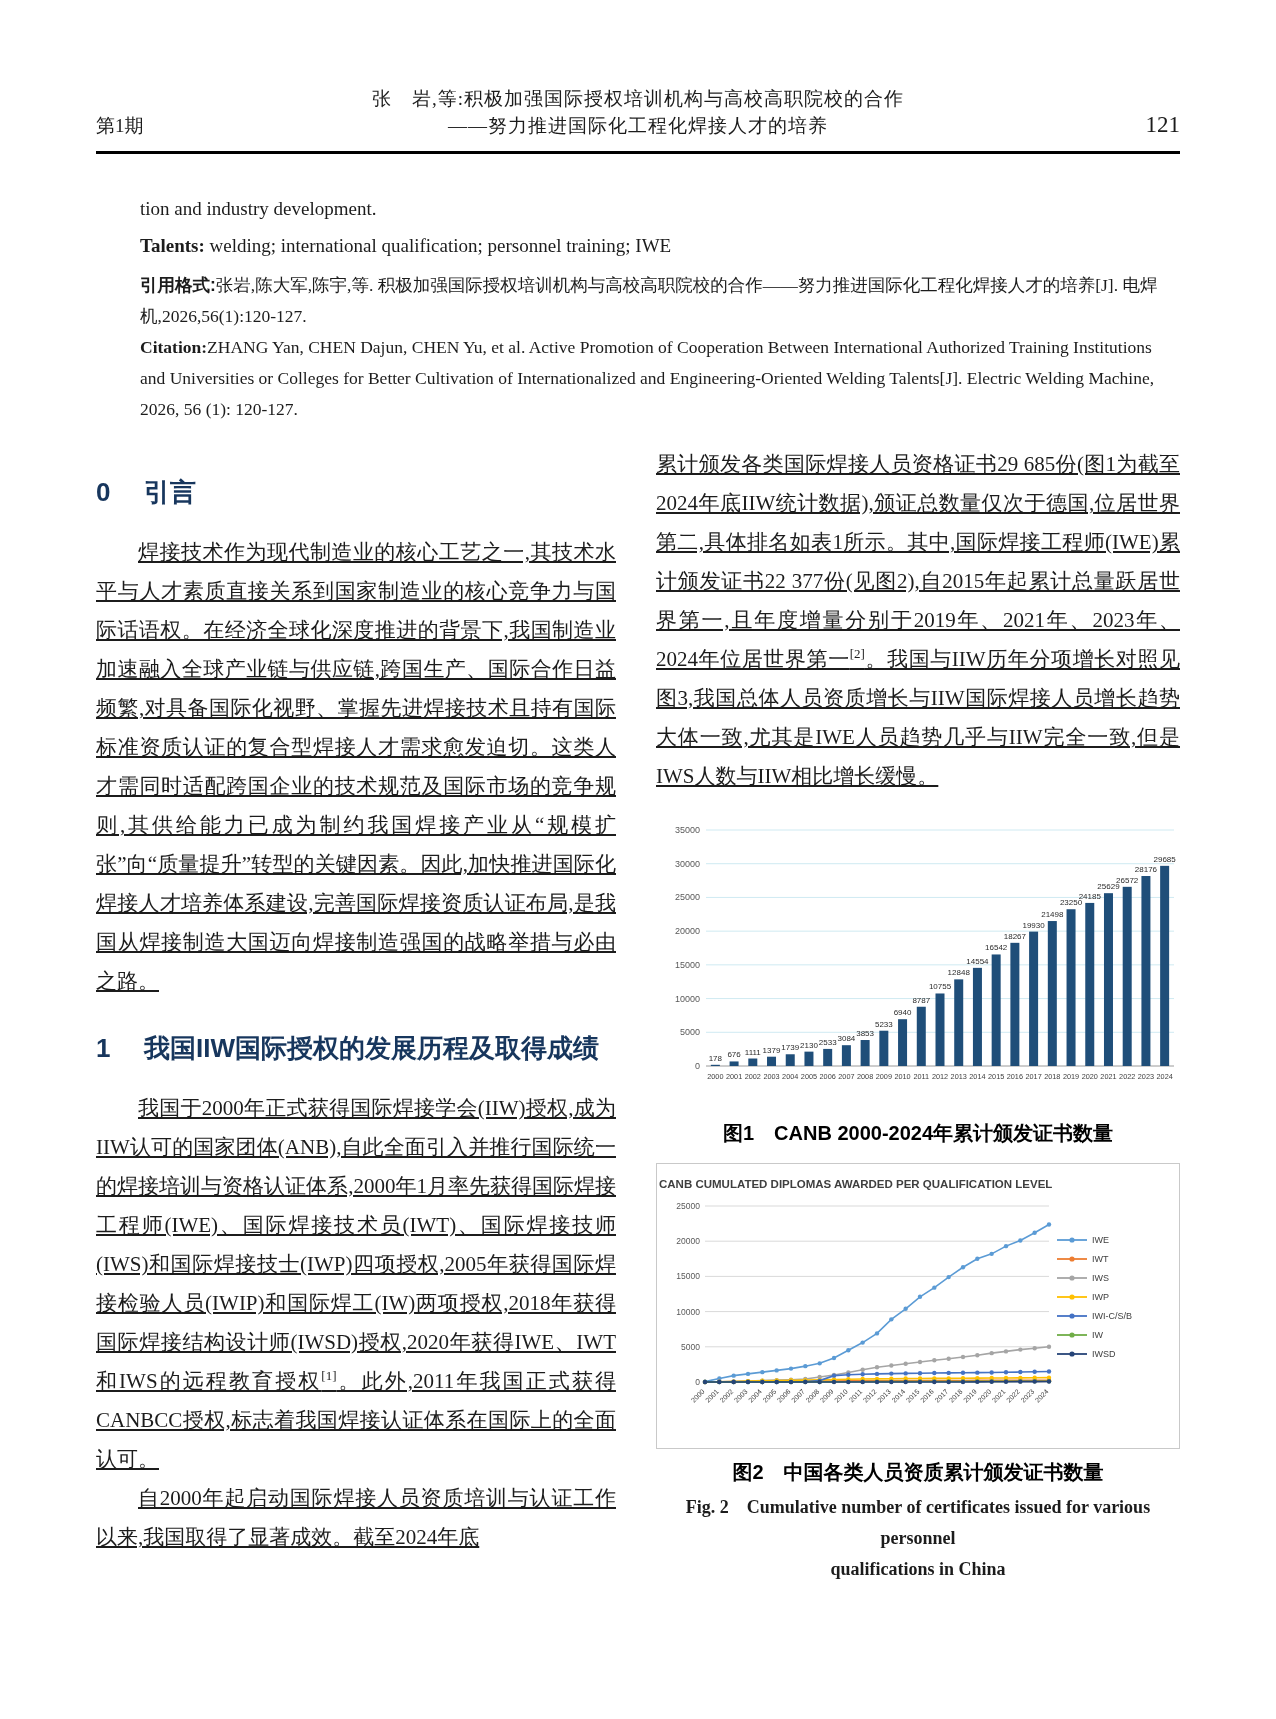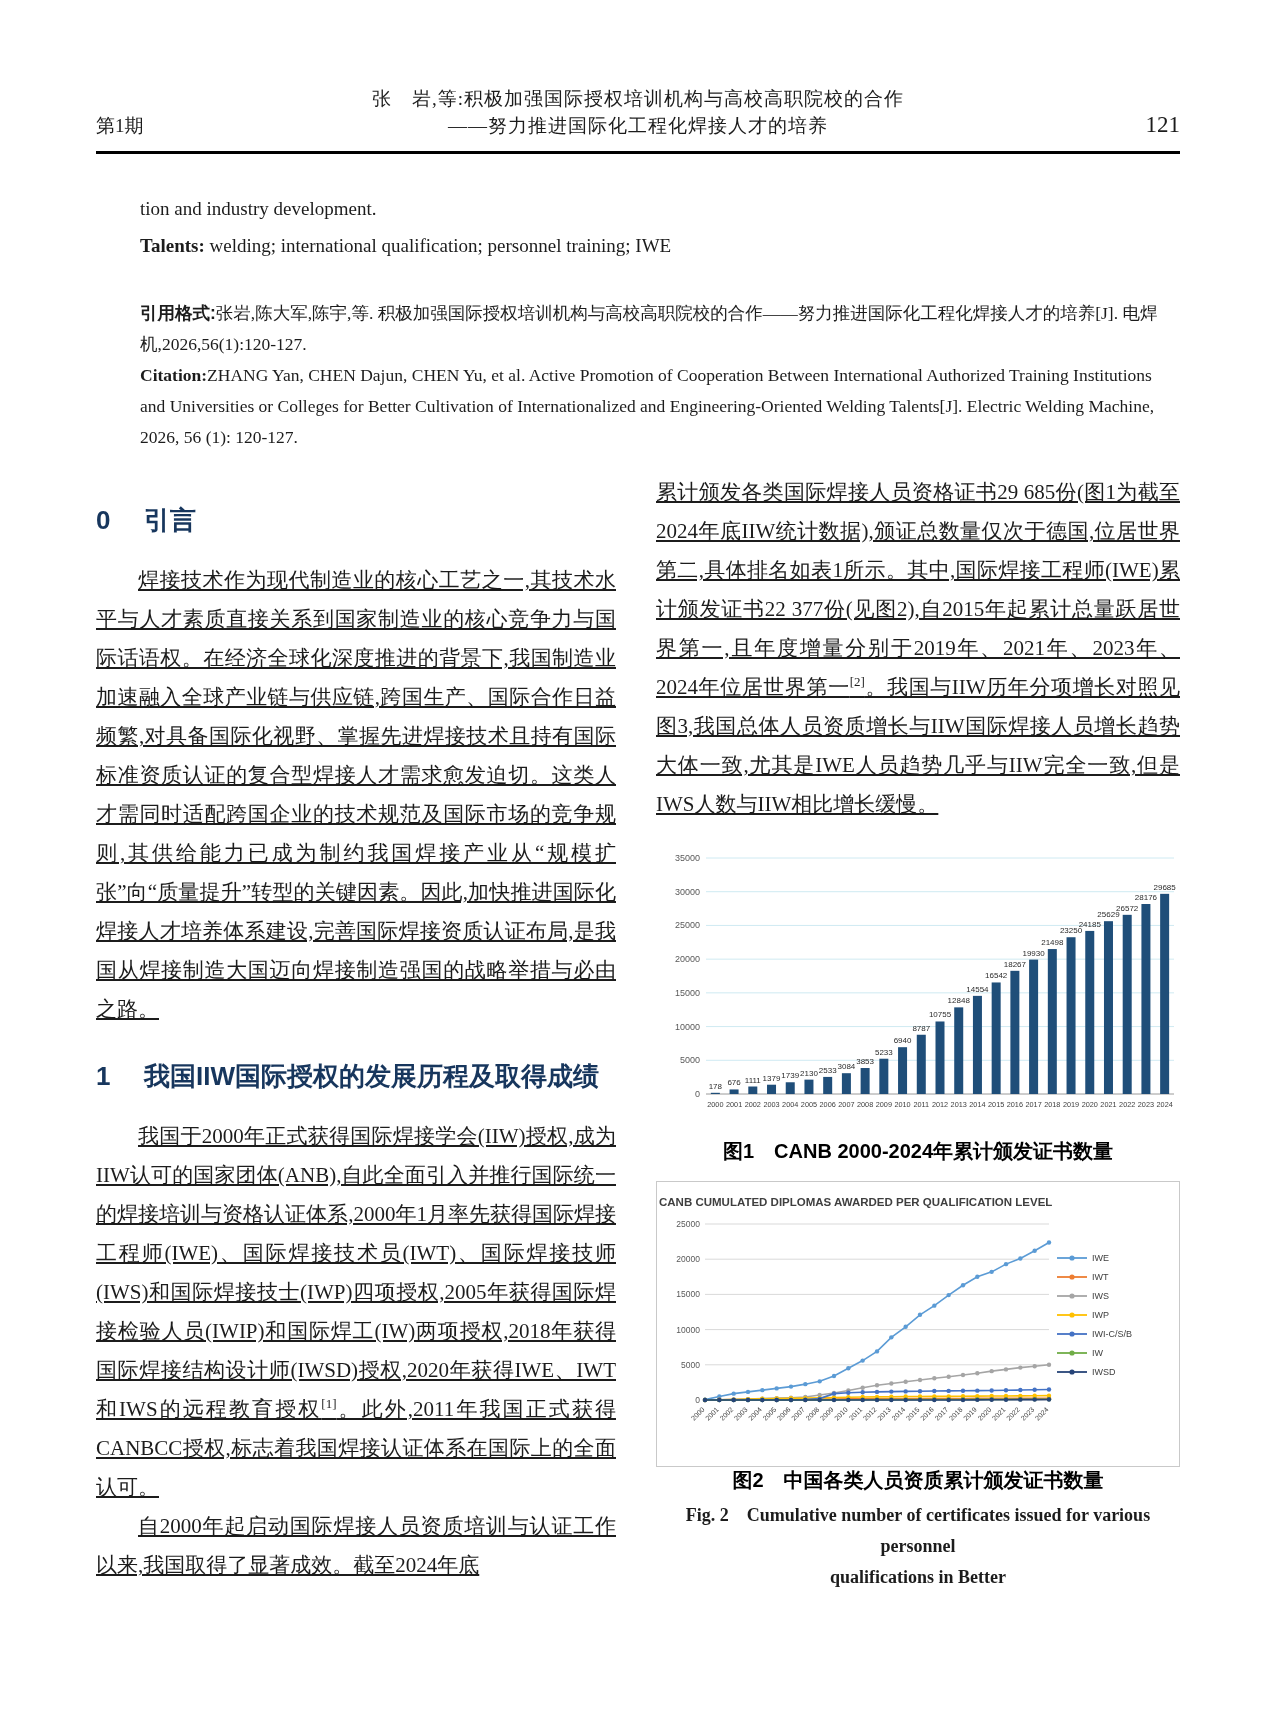--- a/index.html
+++ b/index.html
@@ -14,39 +14,39 @@
           border-bottom:3px solid #000;padding-bottom:12px;}
   .rh-issue{font-size:19px;width:120px;}
   .rh-center{font-size:19px;flex:1;text-align:center;letter-spacing:1px;}
   .rh-page{font-size:23px;width:120px;text-align:right;}
 
   
   .front{margin:38px 20px 0 44px;}
   .fm-en{font-size:19px;line-height:33px;}
   .fm-kw{margin-top:4px;font-size:19px;line-height:33px;}
   .fm-kw b{font-weight:bold;}
-  .fm-cite-cn{margin-top:36px;font-size:17.5px;line-height:31px;}
+  .fm-cite-cn{margin-top:8px;font-size:17.5px;line-height:31px;}
   .fm-cite-cn .lbl{font-family:"Liberation Sans",sans-serif;font-weight:bold;}
   .fm-cite-en{font-size:17.5px;line-height:31px;}
   .fm-cite-en .lbl{font-weight:bold;}
 
   
   .columns{display:flex;gap:40px;margin-top:20px;}
   .col{width:524px;}
 
   .sec-h{color:#17365d;font-family:"Liberation Sans",sans-serif;font-weight:bold;
          font-size:26px;line-height:42px;margin:26px 0 20px 0;}
   .sec-h .num{display:inline-block;min-width:48px;}
   .para{font-size:21px;line-height:39px;text-align:justify;text-indent:2em;margin:0;text-decoration:underline;}
   .para.no-indent{text-indent:0;}
   .para sup{font-size:13px;line-height:0;}
 
   
   .fig{margin-top:8px;}
-  .fig-caption-cn{text-align:center;font-family:"Liberation Sans",sans-serif;
+  .fig-caption-cn{margin-top:10px;text-align:center;font-family:"Liberation Sans",sans-serif;
                   font-weight:bold;font-size:20px;color:#000;}
   .fig-caption-en{margin-top:6px;text-align:center;font-weight:bold;font-size:18px;line-height:31px;}
   .chart-box{margin-top:16px;border:1px solid #c9c9c9;background:#fff;padding:10px 2px 2px 2px;}
   .chart-box-title{font-family:"Liberation Sans",sans-serif;font-weight:bold;font-size:11.5px;
                    color:#3f3f3f;text-align:left;padding-right:110px;margin:4px 0 0 0;}
   svg text{font-family:"Liberation Sans",sans-serif;}
 </style>
 </head>
 <body>
 
@@ -422,20 +422,20 @@
                 <circle cx="413" cy="145" r="2.6" fill="#70ad47"></circle>
                 <text x="433" y="148" font-size="9" fill="#404040">IW</text>
                 <line x1="398" y1="164" x2="428" y2="164" stroke="#264478" stroke-width="1.8"></line>
                 <circle cx="413" cy="164" r="2.6" fill="#264478"></circle>
                 <text x="433" y="167" font-size="9" fill="#404040">IWSD</text>
               </svg>
           </div>
           <div class="fig-caption-cn">图2　中国各类人员资质累计颁发证书数量</div>
           <div class="fig-caption-en">
             <div>Fig. 2　Cumulative number of certificates issued for various personnel</div>
-            <div>qualifications in Better</div>
+            <div>qualifications in China</div>
           </div>
         </div>
       </div>
 
     </div>
   </div>
 </div>
 
 </body></html>

